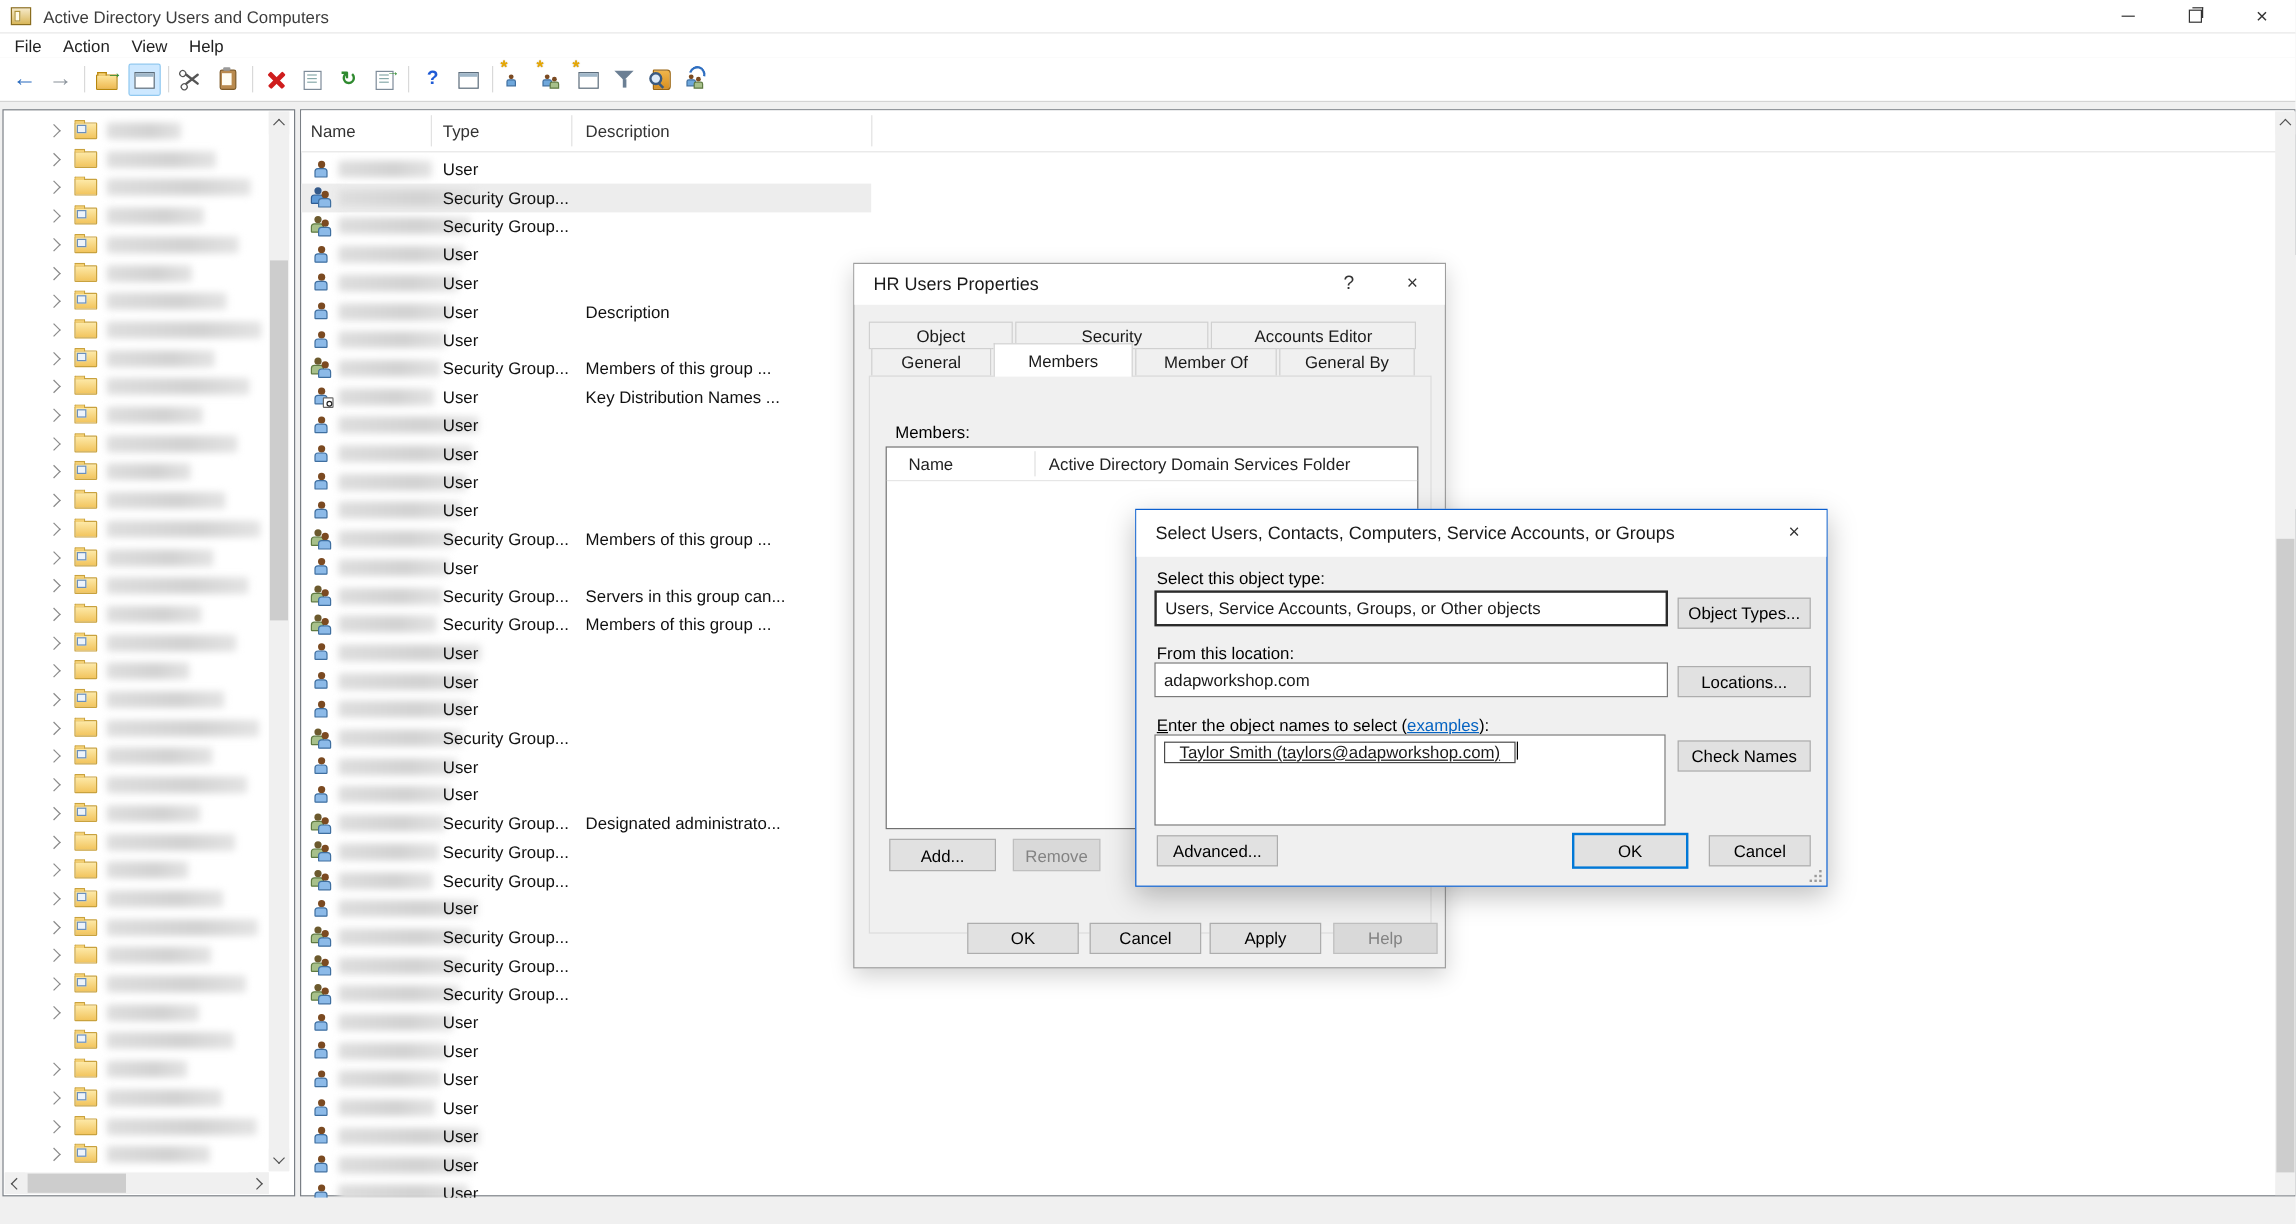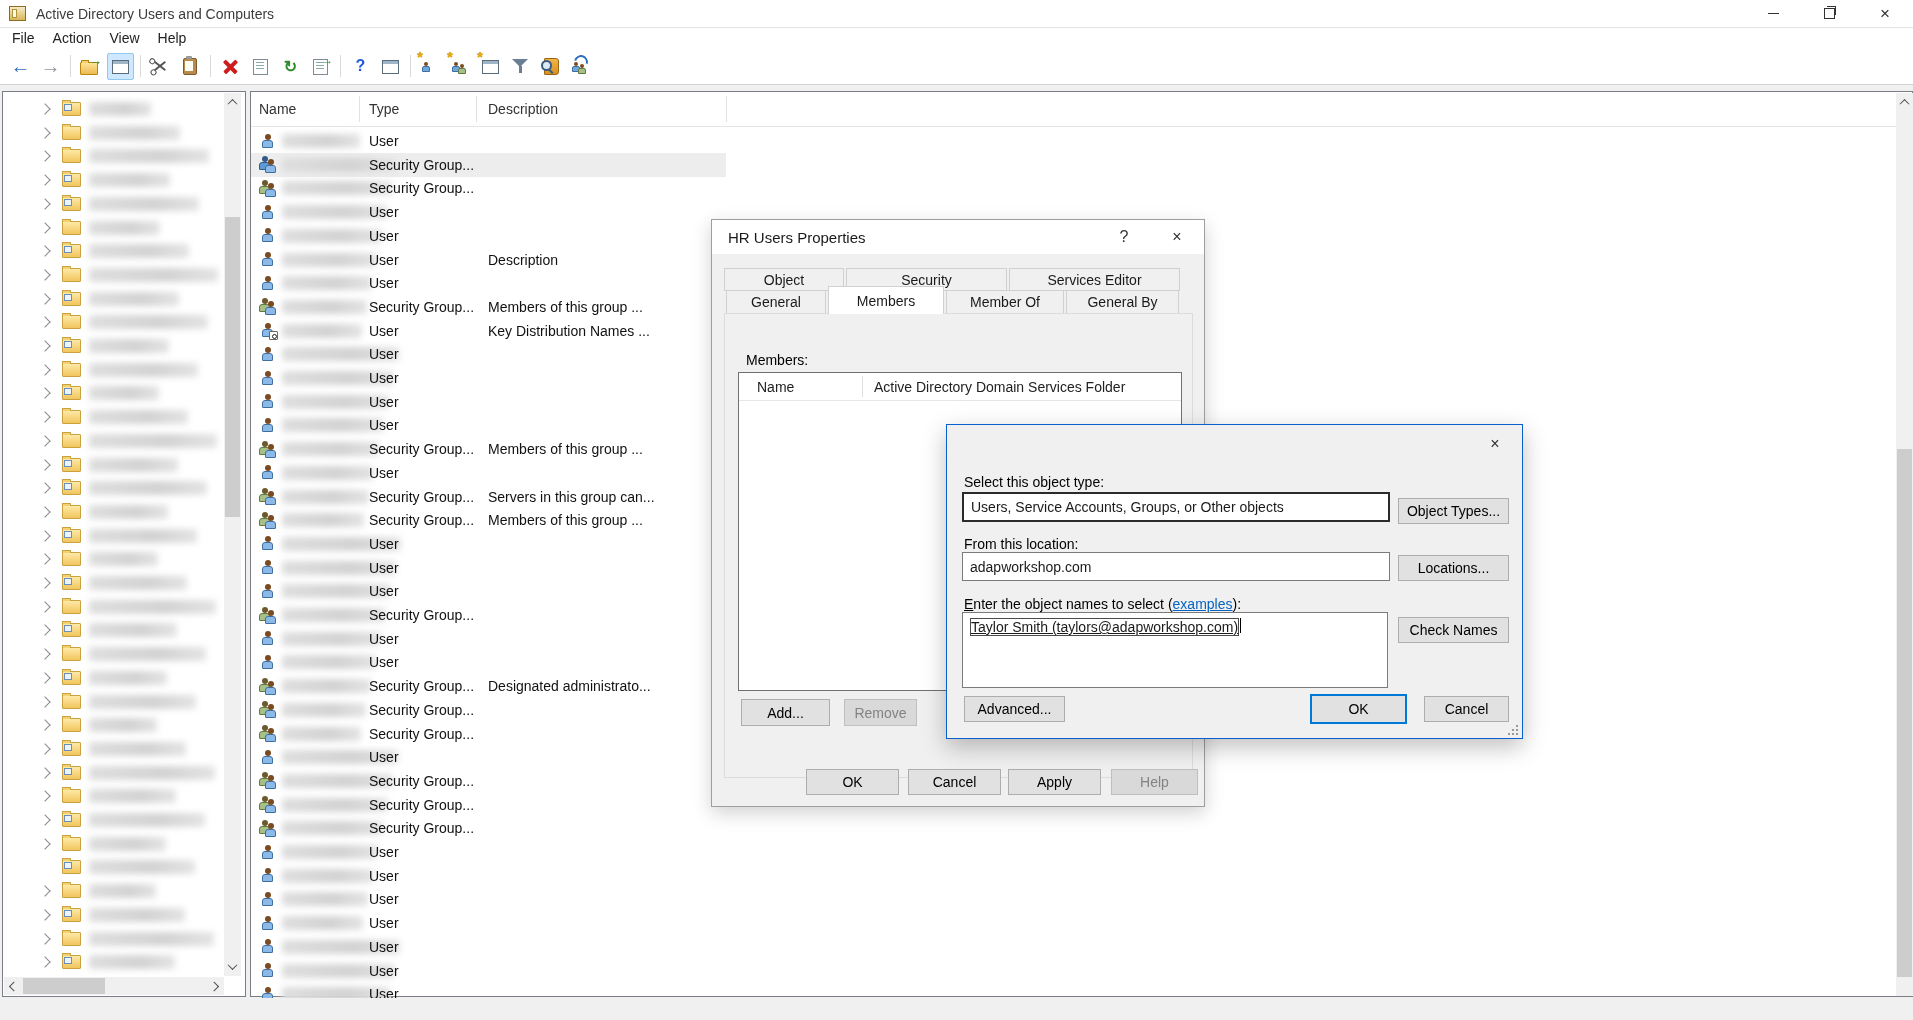--- a/index.html
+++ b/index.html
@@ -124,21 +124,21 @@
   .tab.active{background:#fff;height:28px;top:66px!important;border-bottom:none;z-index:3}
   .tab-page{position:absolute;left:12px;top:93px;width:469px;height:465px;background:#f0f0f0;border:1px solid #dcdcdc;box-sizing:border-box}
   .mem-list{position:absolute;left:26px;top:152px;width:444px;height:319px;background:#fff;border:1px solid #707070;box-sizing:border-box}
   .mem-h{position:absolute;top:6px;font-size:14px;color:#222;white-space:nowrap}
   .mem-hdiv{position:absolute;left:123px;top:3px;width:1px;height:21px;background:#e0e0e0}
   .mem-hline{position:absolute;left:0;top:27px;right:0;height:1px;background:#e6e6e6}
 
   .select{left:946px;top:424px;width:577px;height:315px;border:1px solid #0a5fd0;box-shadow:0 8px 22px rgba(0,0,0,.25);z-index:20}
   .select .dlg-title{height:39px}
   .link{color:#0563c1;text-decoration:underline}
-  .resolved{border:1px solid #4a4a4a;text-decoration:underline;padding:0 0}
+  .resolved{border:1px solid #4a4a4a;text-decoration:underline;padding:0 12px}
   .caret{display:inline-block;width:1px;height:15px;background:#000;vertical-align:-2px;margin-left:1px}
   .grip{position:absolute;right:4px;bottom:3px;width:10px;height:10px}
   .grip::before{content:"";position:absolute;right:0;bottom:0;width:2px;height:2px;background:#9a9a9a;
     box-shadow:-4px 0 #9a9a9a,-8px 0 #9a9a9a,0 -4px #9a9a9a,-4px -4px #9a9a9a,0 -8px #9a9a9a}
   u.mn{text-decoration:underline}
 </style>
 </head>
 <body>
 
 <div class="abs titlebar">
@@ -752,21 +752,21 @@
 <div class="dialog props">
   <div class="dlg-title">
     <span class="t">HR Users Properties</span>
   </div>
   <span class="dlg-q" style="left:397px;top:8px">?</span>
   <span class="dlg-x" style="left:450px;top:8px">×</span>
 
   <div id="propTabs">
       <div class="tab" style="left: 12px; top: 48px; width: 120px;">Object</div>
       <div class="tab" style="left: 134px; top: 48px; width: 161px;">Security</div>
-      <div class="tab" style="left: 297px; top: 48px; width: 171px;">Services Editor</div>
+      <div class="tab" style="left: 297px; top: 48px; width: 171px;">Accounts Editor</div>
       <div class="tab front-row" style="left: 14px; top: 70px; width: 100px;">General</div>
       <div class="tab front-row active" style="left: 116px; top: 70px; width: 116px;">Members</div>
       <div class="tab front-row" style="left: 234px; top: 70px; width: 118px;">Member Of</div>
       <div class="tab front-row" style="left: 354px; top: 70px; width: 113px;">General By</div>
     </div>
   <div class="tab-page"></div>
 
   <span class="lbl" style="left:34px;top:132px">Members:</span>
 
   <div class="mem-list">
@@ -779,20 +779,23 @@
   <div class="btn" style="left:29px;top:479px;width:89px;height:27px">Add...</div>
   <div class="btn disabled" style="left:132px;top:479px;width:73px;height:27px">Remove</div>
 
   <div class="btn" style="left:94px;top:549px;width:93px;height:26px">OK</div>
   <div class="btn" style="left:196px;top:549px;width:93px;height:26px">Cancel</div>
   <div class="btn" style="left:296px;top:549px;width:93px;height:26px">Apply</div>
   <div class="btn disabled" style="left:399px;top:549px;width:87px;height:26px">Help</div>
 </div>
 
 <div class="dialog select">
+  <div class="dlg-title">
+    <span class="t">Select Users, Contacts, Computers, Service Accounts, or Groups</span>
+  </div>
   <span class="dlg-x" style="left:533px;top:10px">×</span>
 
   <span class="lbl" style="left:17px;top:49px">Select this object type:</span>
   <div class="tbx heavy" style="left:15px;top:67px;width:428px;height:30px">Users, Service Accounts, Groups, or Other objects</div>
   <div class="btn" style="left:451px;top:73px;width:111px;height:26px">Object Types...</div>
 
   <span class="lbl" style="left:17px;top:111px">From this location:</span>
   <div class="tbx" style="left:15px;top:127px;width:428px;height:29px">adapworkshop.com</div>
   <div class="btn" style="left:451px;top:130px;width:111px;height:26px">Locations...</div>
 

